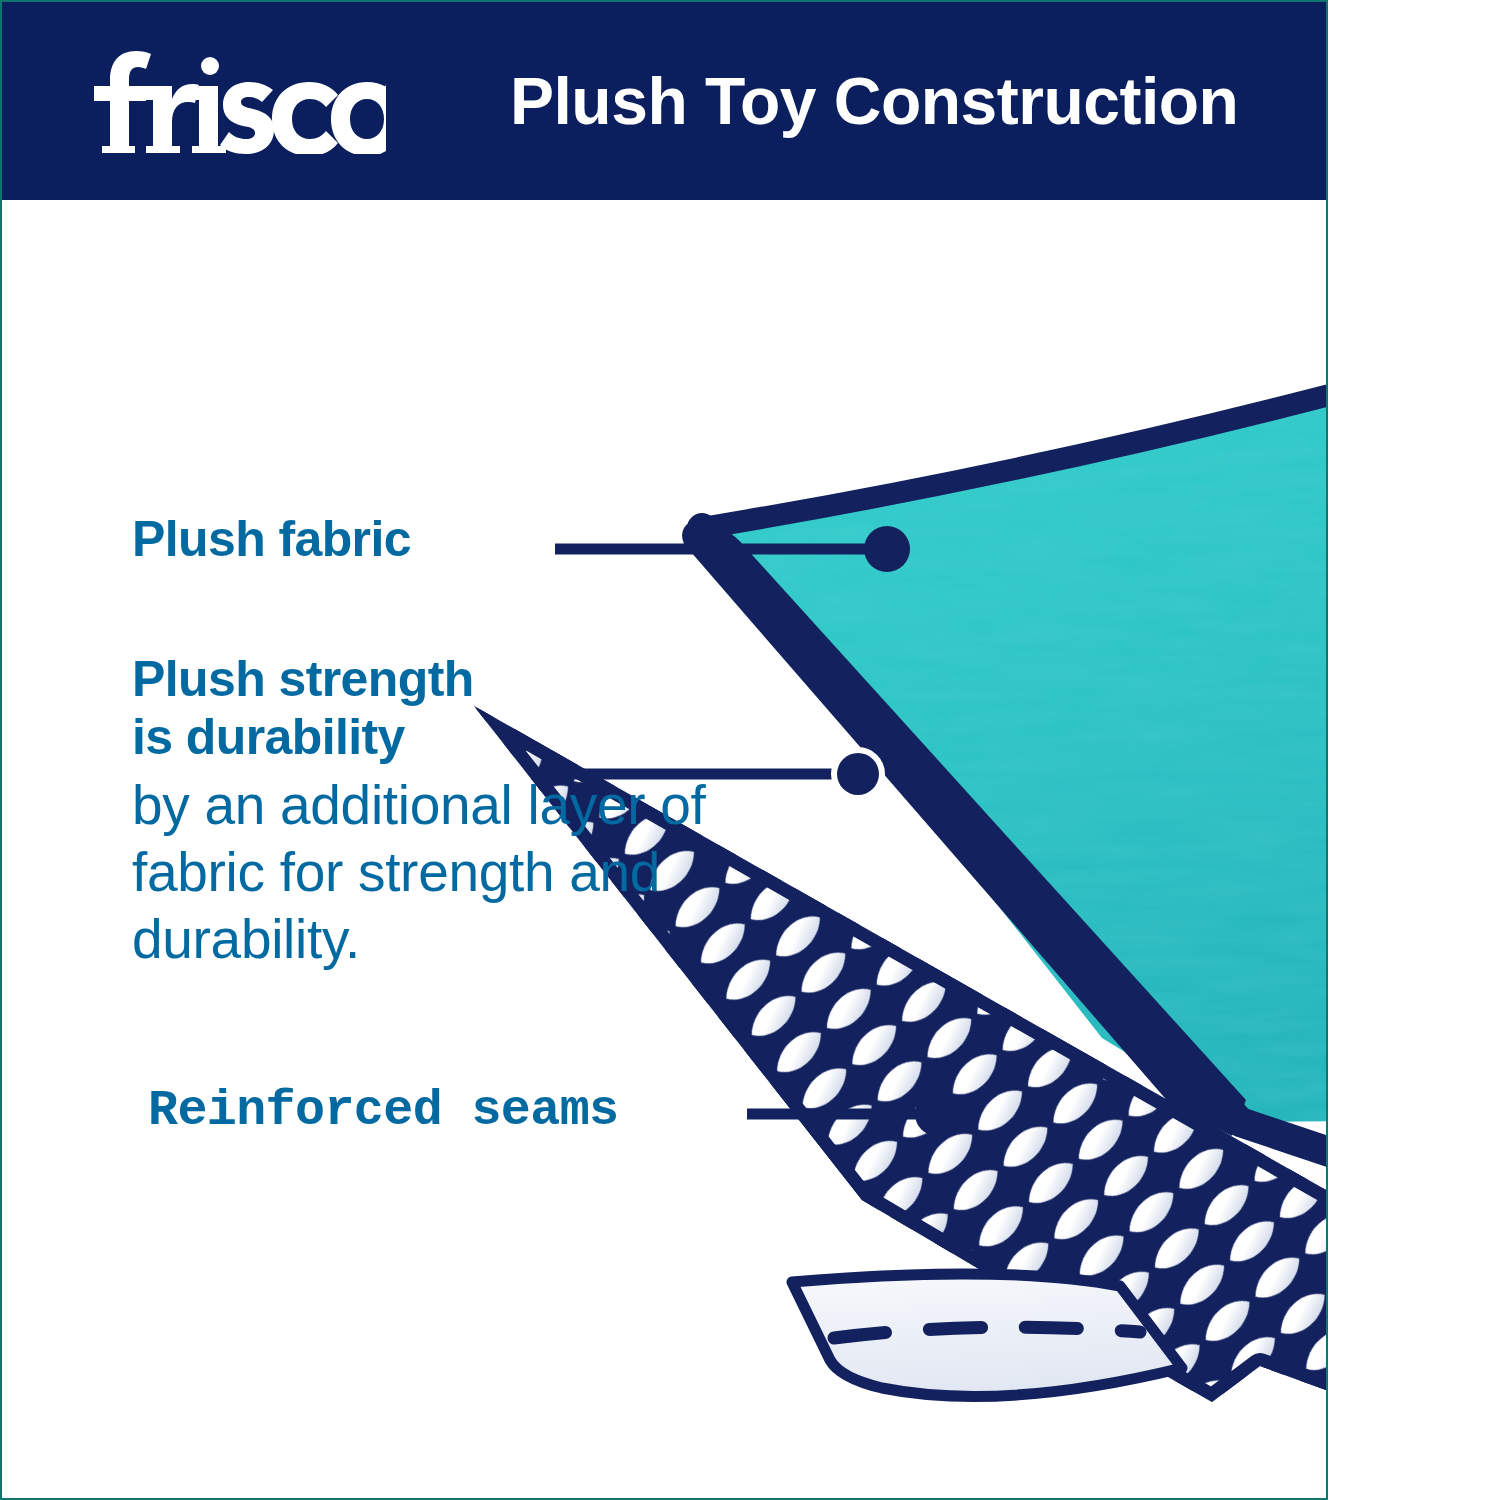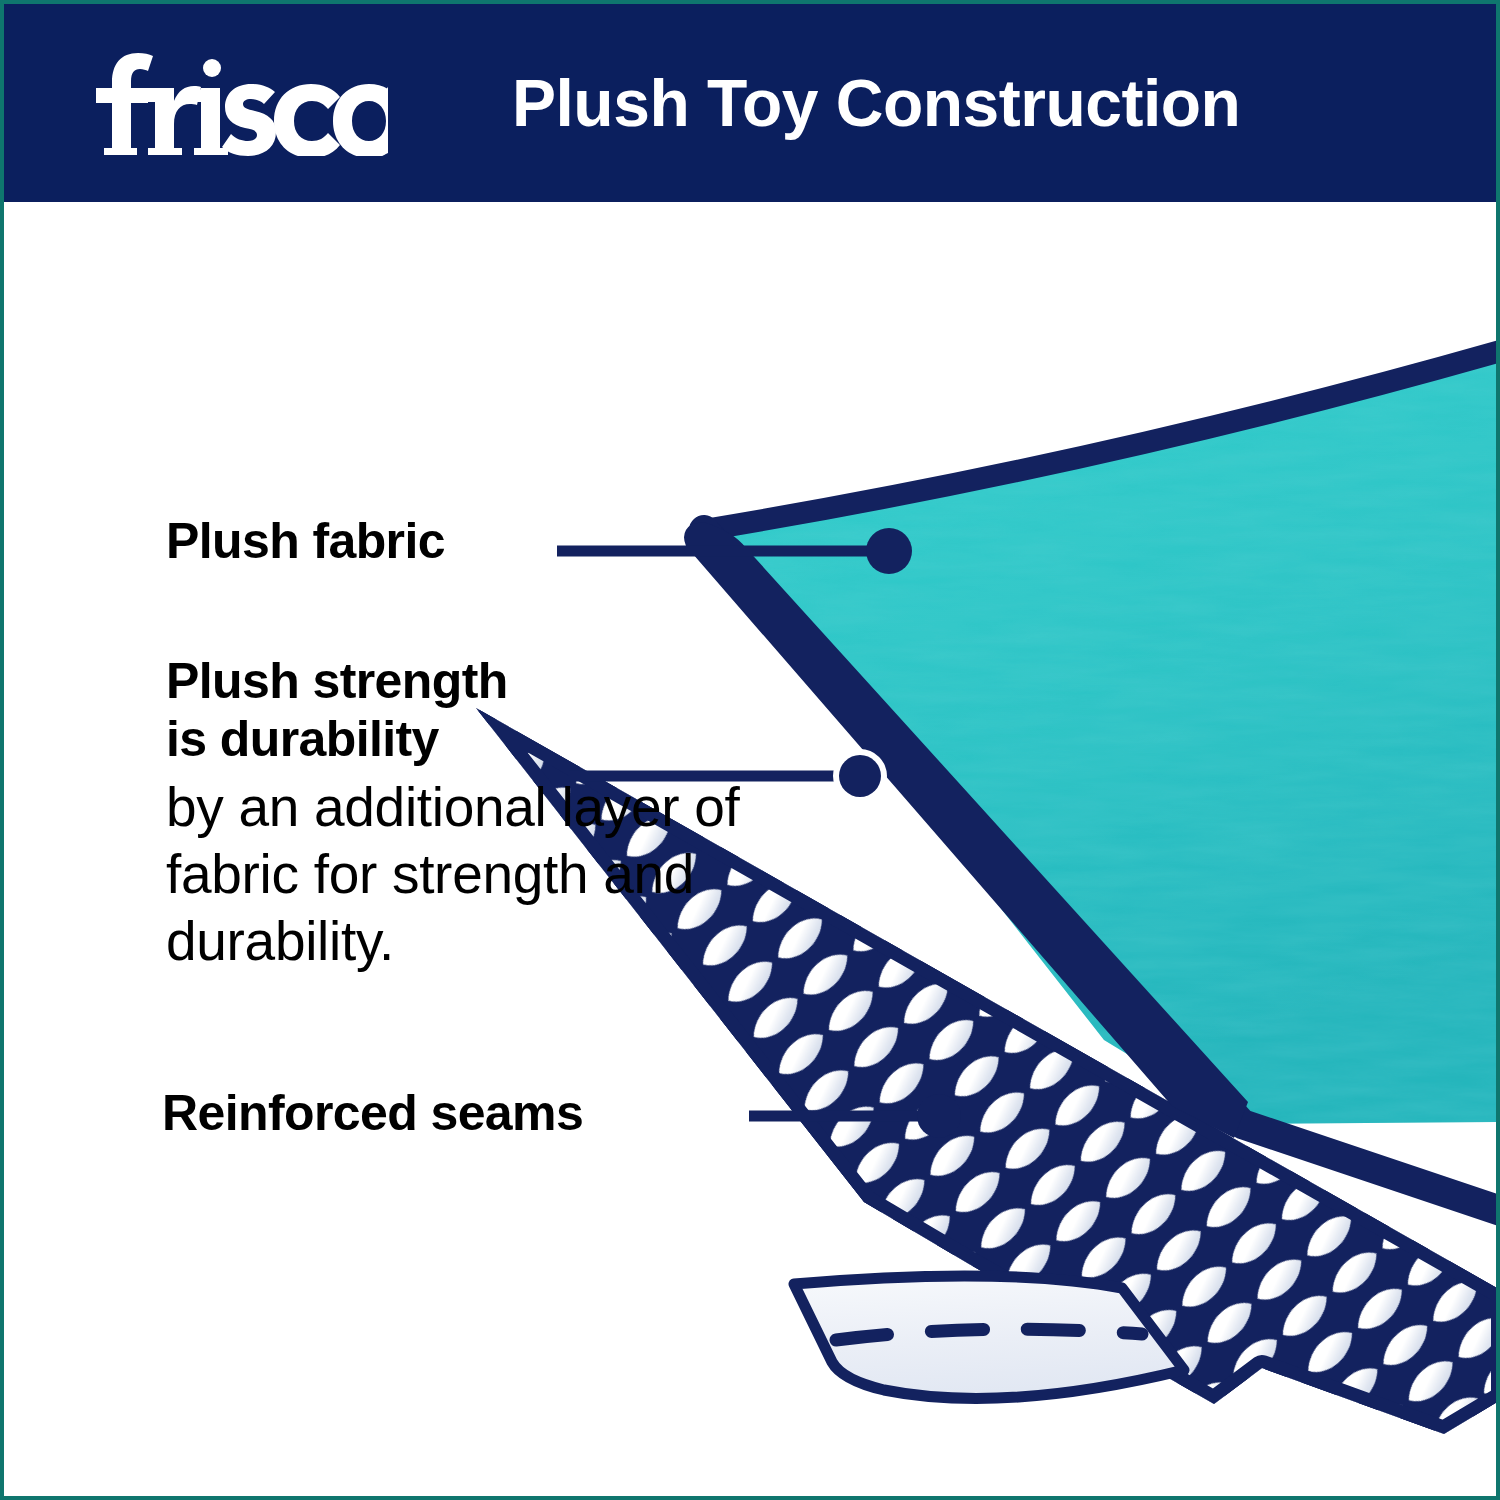--- a/index.html
+++ b/index.html
@@ -3,26 +3,26 @@
 <meta charset="utf-8">
 <title>Frisco Plush Toy Construction</title>
 <style>
   html, body {
     margin: 0;
     padding: 0;
     background: #ffffff;
   }
   #stage {
     position: relative;
-    width: 1500px;
+    width: 1328px;
     height: 1500px;
     background: #ffffff;
     overflow: hidden;
     font-family: "Liberation Sans", sans-serif;
-    border: 4px solid #0f766e;
+    border: 2px solid #0f766e;
     box-sizing: border-box;
     padding-left: 25px;
   }
 
   
   #header-bar {
     position: absolute;
     left: 0;
     top: 0;
     width: 1500px;
@@ -58,40 +58,39 @@
     position: absolute;
     left: 0;
     top: 198px;
     width: 1500px;
     height: 1302px;
   }
 
   
   .callout {
     position: absolute;
-    color: #000000;
-    margin-left: 32px;
+    color: #0369a1;
   }
   .callout-head {
     font-size: 50px;
     font-weight: bold;
     line-height: 1.16;
     letter-spacing: -0.6px;
     white-space: nowrap;
   }
   .callout-body {
     font-size: 55px;
     font-weight: normal;
     line-height: 1.22;
     letter-spacing: -0.3px;
     margin-top: 6px;
   }
   #callout-1 { left: 130px; top: 508px; }
   #callout-2 { left: 130px; top: 648px; }
-  #callout-3 { left: 126px; top: 1080px; }
+  #callout-3 { left: 146px; top: 1080px; font-family: Liberation Mono, monospace; }
 </style>
 </head>
 <body>
 
 <div id="stage">
 
   <div id="header-bar">
 
     <div id="brand-logo">
       <svg width="300" height="110" viewBox="0 0 300 110" aria-hidden="true">

